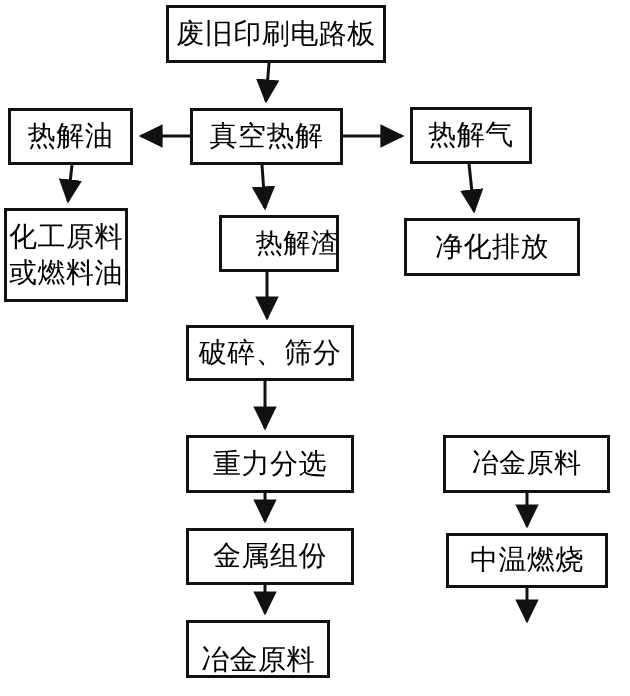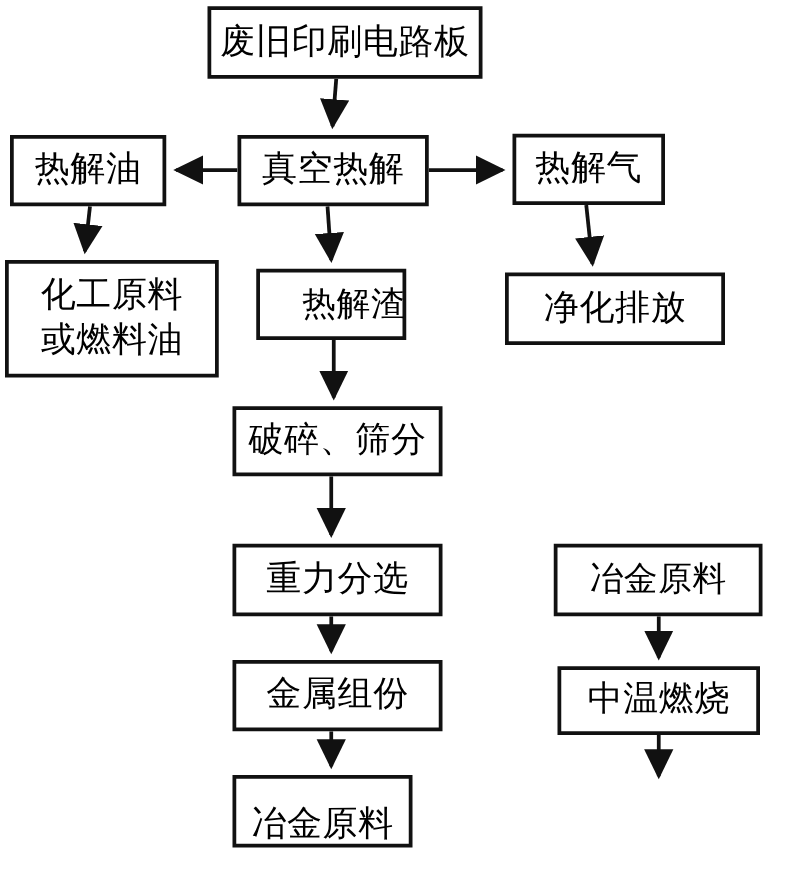--- a/index.html
+++ b/index.html
@@ -93,26 +93,26 @@
   </div>
 
   <div class="node fs-28" style="left:8px;top:108px;width:125px;height:57px;">
     <span class="line">热解油</span>
   </div>
 
   <div class="node fs-28" style="left:410px;top:107px;width:122px;height:57px;">
     <span class="line">热解气</span>
   </div>
 
-  <div class="node fs-28 twoline" style="left:4px;top:208px;width:171px;height:94px;text-align:right;">
+  <div class="node fs-28 twoline" style="left:4px;top:208px;width:124px;height:94px;text-align:right;">
     <span class="line">化工原料</span>
     <span class="line">或燃料油</span>
   </div>
 
-  <div class="node fs-27" style="left:205px;top:215px;width:120px;height:57px;padding-left:36px;">
+  <div class="node fs-27" style="left:219px;top:215px;width:120px;height:57px;padding-left:36px;">
     <span class="line">热解渣</span>
   </div>
 
   <div class="node fs-28" style="left:404px;top:218px;width:176px;height:58px;">
     <span class="line">净化排放</span>
   </div>
 
   <div class="node fs-28" style="left:186px;top:325px;width:168px;height:56px;">
     <span class="line">破碎、筛分</span>
   </div>

